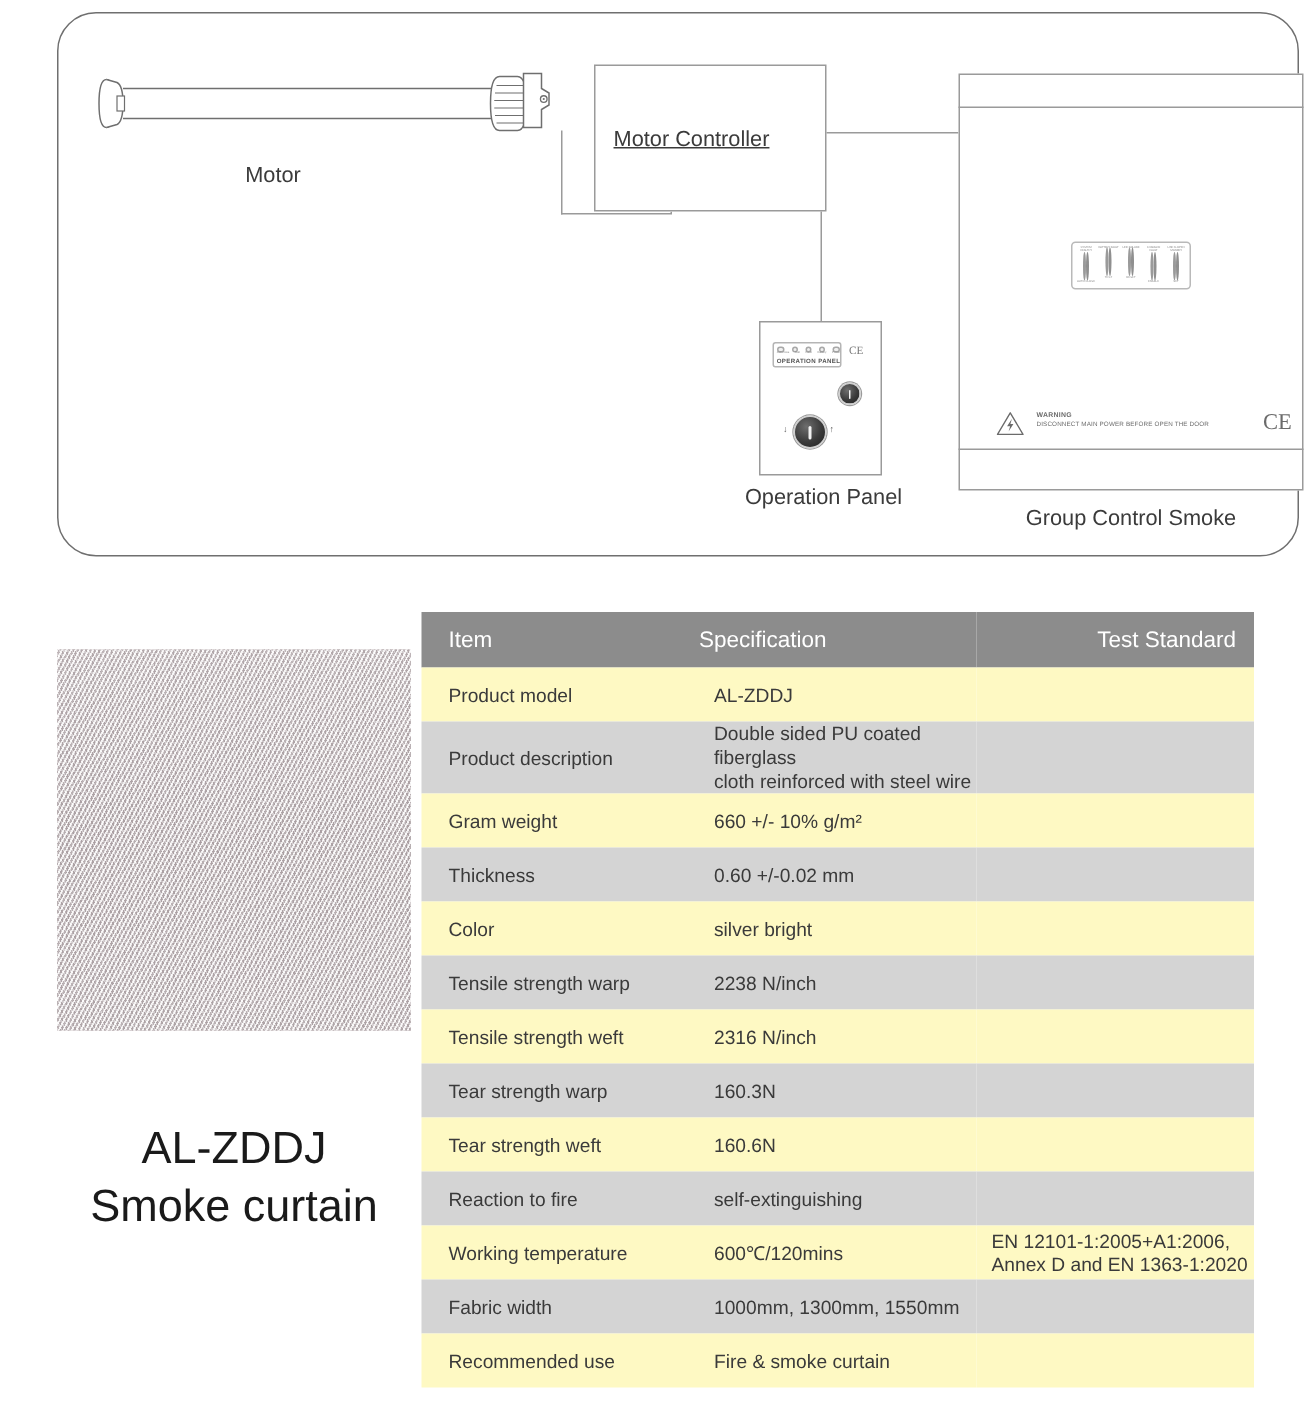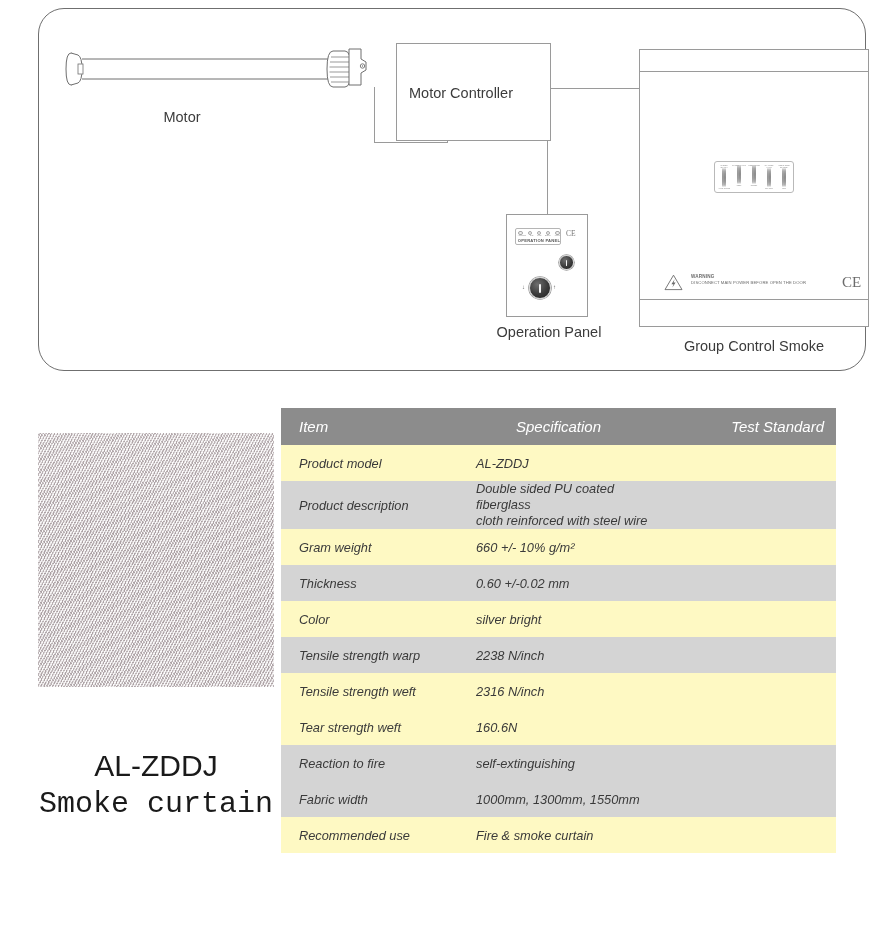--- a/index.html
+++ b/index.html
@@ -50,20 +50,21 @@
   
   #motor-group { position: absolute; left: 22px; top: 22px; width: 310px; height: 110px; }
 
   
   #motor-controller-box {
     left: 357px; top: 34px; width: 155px; height: 98px;
   }
   #motor-controller-label {
     left: 357px; top: 76px; width: 130px;
     text-align: center;
+    text-decoration: underline;
   }
 
   
   #operation-panel-box {
     left: 467px; top: 205px; width: 82px; height: 103px;
   }
   #operation-panel-label { left: 455px; top: 315px; width: 110px; text-align: center; }
 
   
   #gcc-box { left: 600px; top: 40px; width: 230px; height: 278px; }
@@ -178,43 +179,42 @@
 
   #product-title {
     position: absolute;
     left: 20px; top: 746px; width: 272px;
     text-align: center;
     font-size: 30px;
     line-height: 39px;
     color: #1a1a1a;
     font-family: "Liberation Sans", sans-serif;
   }
-  #product-title .t2 { display: block; font-family: Liberation Mono, monospace; }
+  #product-title .t2 { display: block; }
 
   
   #spec-table {
     position: absolute;
     left: 281px; top: 408px; width: 555px;
     border-collapse: collapse;
     table-layout: fixed;
   }
   #spec-table th, #spec-table td {
     padding: 0;
     vertical-align: middle;
-    font-style: italic;
   }
   #spec-table thead th {
     background: #8c8c8c;
     color: #ffffff;
     height: 37px;
     font-weight: normal;
     font-size: 15px;
   }
   .th-item { text-align: left; padding-left: 18px !important; }
-  .th-spec { text-align: center; margin-top: 40px; }
+  .th-spec { text-align: left; margin-top: 40px; }
   .th-test { text-align: right; padding-right: 12px !important; }
 
   #spec-table tbody tr.odd  { background: #fef9c3; }
   #spec-table tbody tr.even { background: #d4d4d4; }
 
   #spec-table tbody td {
     font-size: 12.8px;
     color: #3a3a3a;
     height: 36px;
   }
@@ -389,30 +389,40 @@
       <tr class="even">
         <td class="c-item">Tensile strength warp</td>
         <td class="c-spec">2238 N/inch</td>
         <td class="c-test"></td>
       </tr>
       <tr class="odd">
         <td class="c-item">Tensile strength weft</td>
         <td class="c-spec">2316 N/inch</td>
         <td class="c-test"></td>
       </tr>
+      <tr class="even">
+        <td class="c-item">Tear strength warp</td>
+        <td class="c-spec">160.3N</td>
+        <td class="c-test"></td>
+      </tr>
       <tr class="odd">
         <td class="c-item">Tear strength weft</td>
         <td class="c-spec">160.6N</td>
         <td class="c-test"></td>
       </tr>
       <tr class="even">
         <td class="c-item">Reaction to fire</td>
         <td class="c-spec">self-extinguishing</td>
         <td class="c-test"></td>
       </tr>
+      <tr class="odd">
+        <td class="c-item">Working temperature</td>
+        <td class="c-spec">600℃/120mins</td>
+        <td class="c-test cell-multiline">EN 12101-1:2005+A1:2006,<br>Annex D and EN 1363-1:2020</td>
+      </tr>
       <tr class="even">
         <td class="c-item">Fabric width</td>
         <td class="c-spec">1000mm, 1300mm, 1550mm</td>
         <td class="c-test"></td>
       </tr>
       <tr class="odd">
         <td class="c-item">Recommended use</td>
         <td class="c-spec">Fire &amp; smoke curtain</td>
         <td class="c-test"></td>
       </tr>

